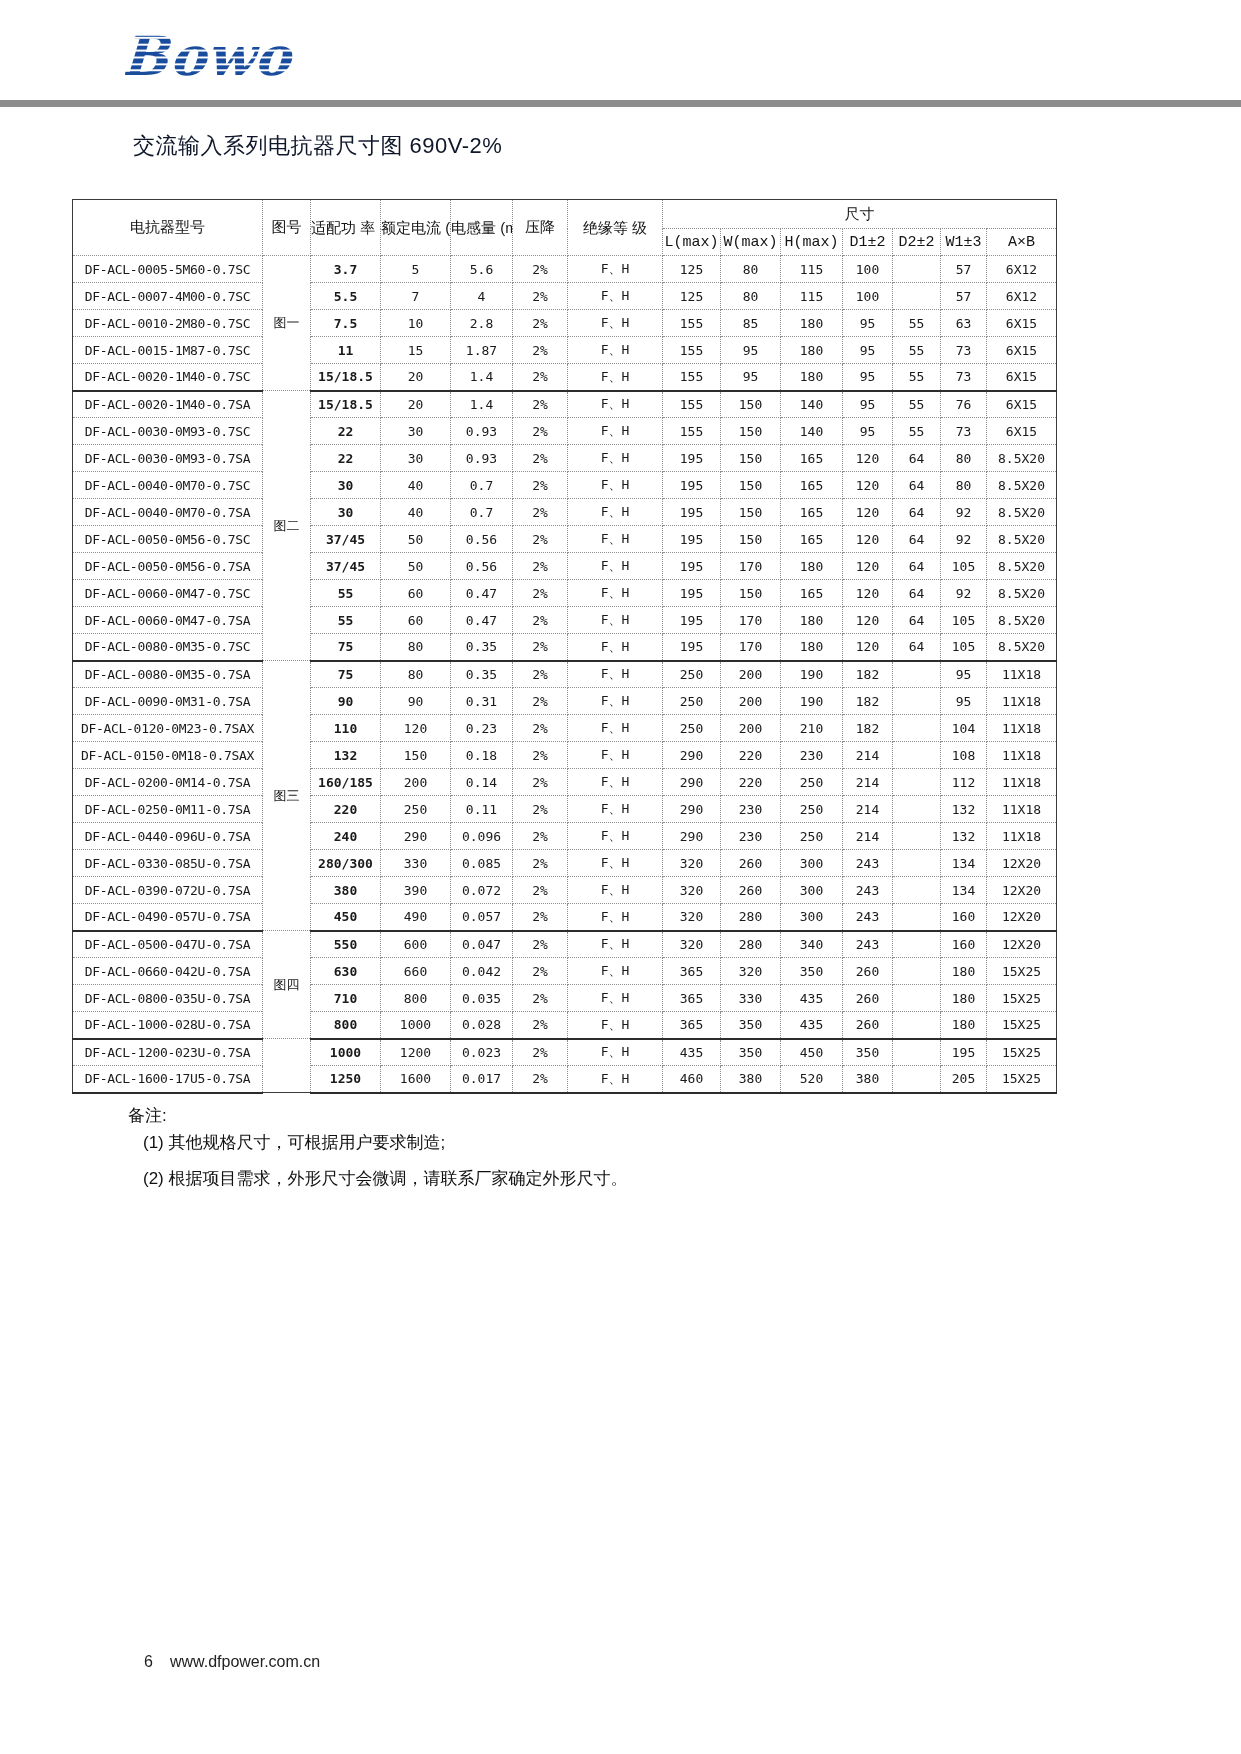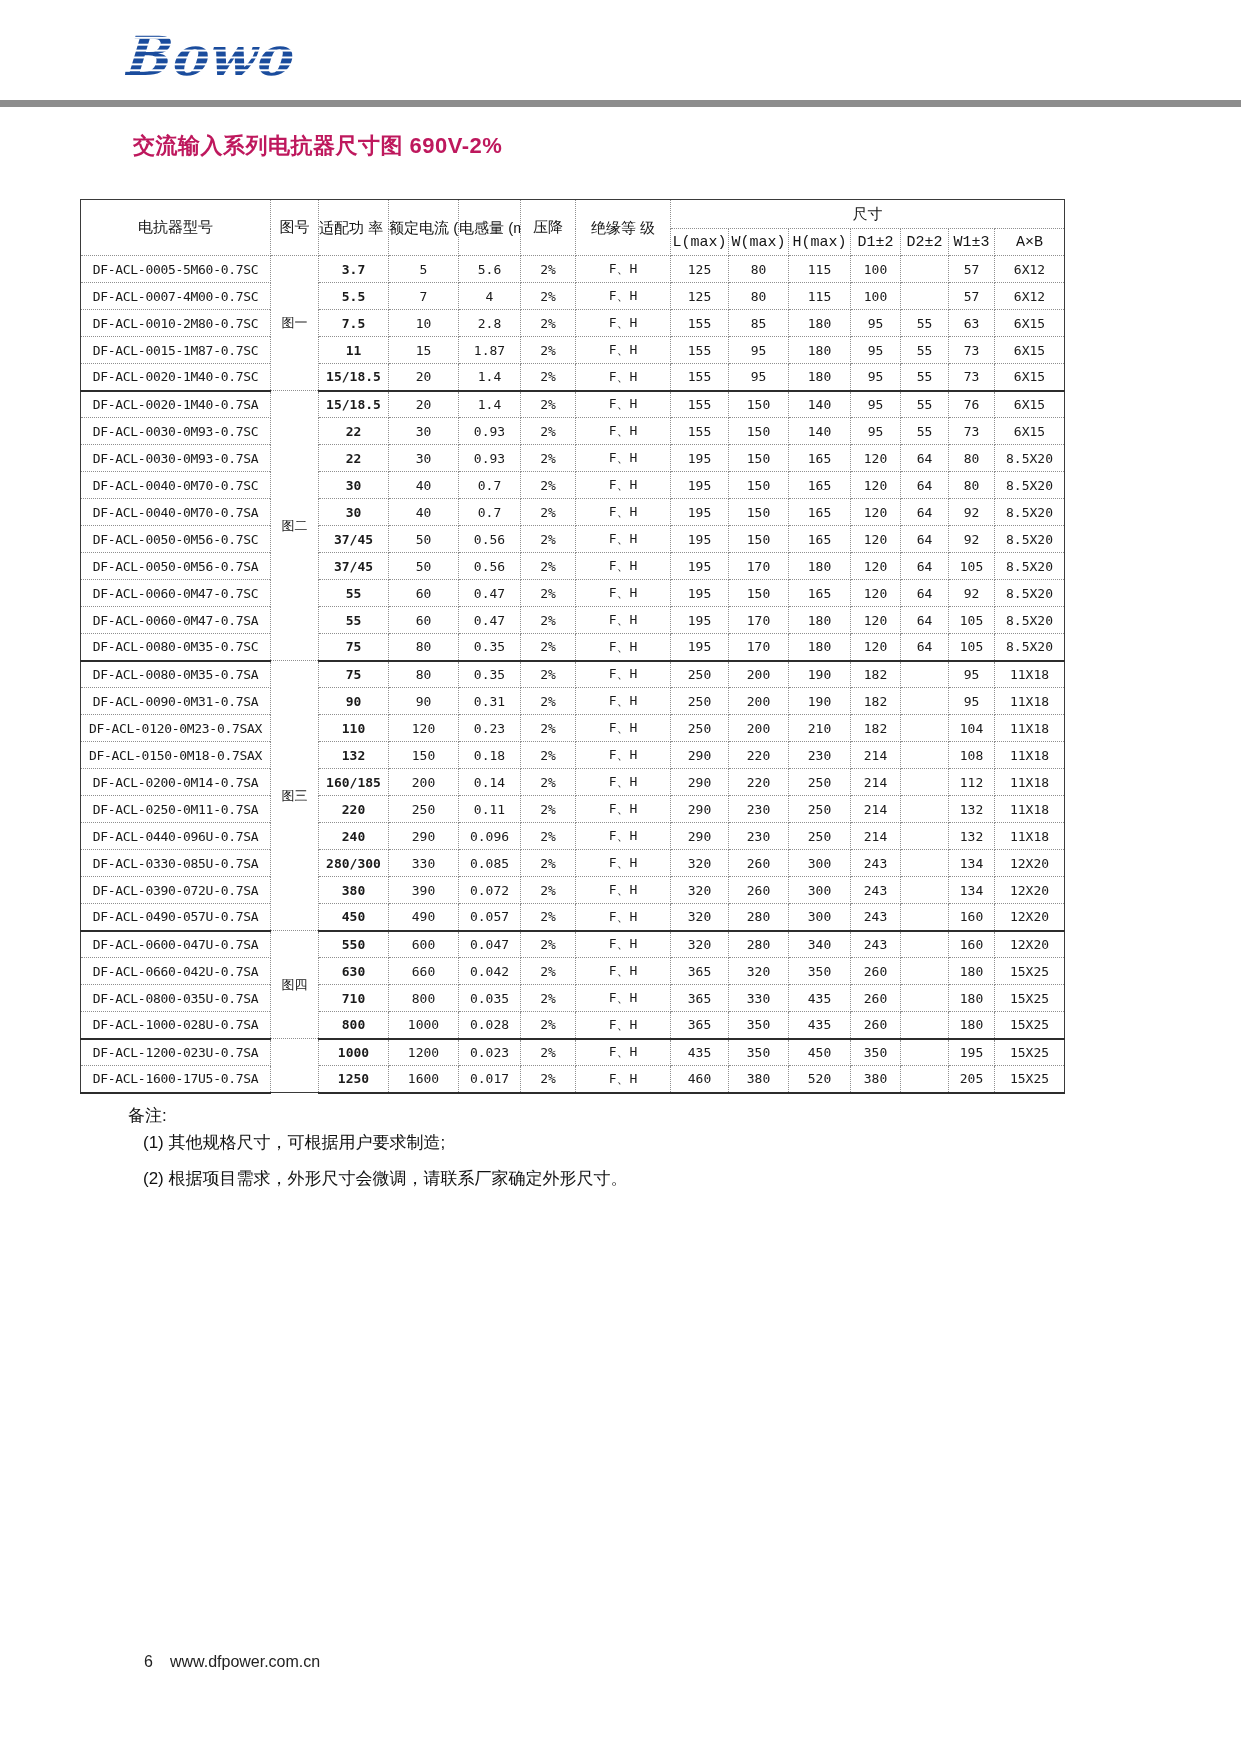--- a/index.html
+++ b/index.html
@@ -22,26 +22,26 @@
     -webkit-background-clip:text; background-clip:text;
     color:transparent;
     transform:skewX(-6deg);
   }
   .gray-bar {
     position:absolute; left:0; top:100px;
     width:1241px; height:7px; background:#8d8d8d;
   }
   .doc-title {
     position:absolute; left:133px; top:131px;
-    font-size:22px; font-weight:bold; color:#be185d;
+    font-size:22px; font-weight:normal; color:#0f172a;
     letter-spacing:0.5px;
   }
 
   
-  .table-wrap { position:absolute; left:80px; top:199px; }
+  .table-wrap { position:absolute; left:72px; top:199px; }
   table.doc-table {
     border-collapse:collapse; table-layout:fixed;
     width:984px;
     border:1.5px solid #3a3a3a;
   }
   .doc-table th, .doc-table td {
     border:1px dotted #8f8f8f;
     padding:0; margin:0;
     text-align:center; vertical-align:middle;
     overflow:hidden; white-space:nowrap;
@@ -503,21 +503,21 @@
             <td>F、H</td>
             <td class="size-start">320</td>
             <td>280</td>
             <td>300</td>
             <td>243</td>
             <td></td>
             <td>160</td>
             <td>12X20</td>
           </tr>
           <tr>
-            <td class="c-model">DF-ACL-0600-047U-0.7SA</td>
+            <td class="c-model">DF-ACL-0500-047U-0.7SA</td>
             <td class="c-figure" rowspan="4">图四</td>
             <td class="solid-left">550</td>
             <td>600</td>
             <td>0.047</td>
             <td>2%</td>
             <td>F、H</td>
             <td class="size-start">320</td>
             <td>280</td>
             <td>340</td>
             <td>243</td>

